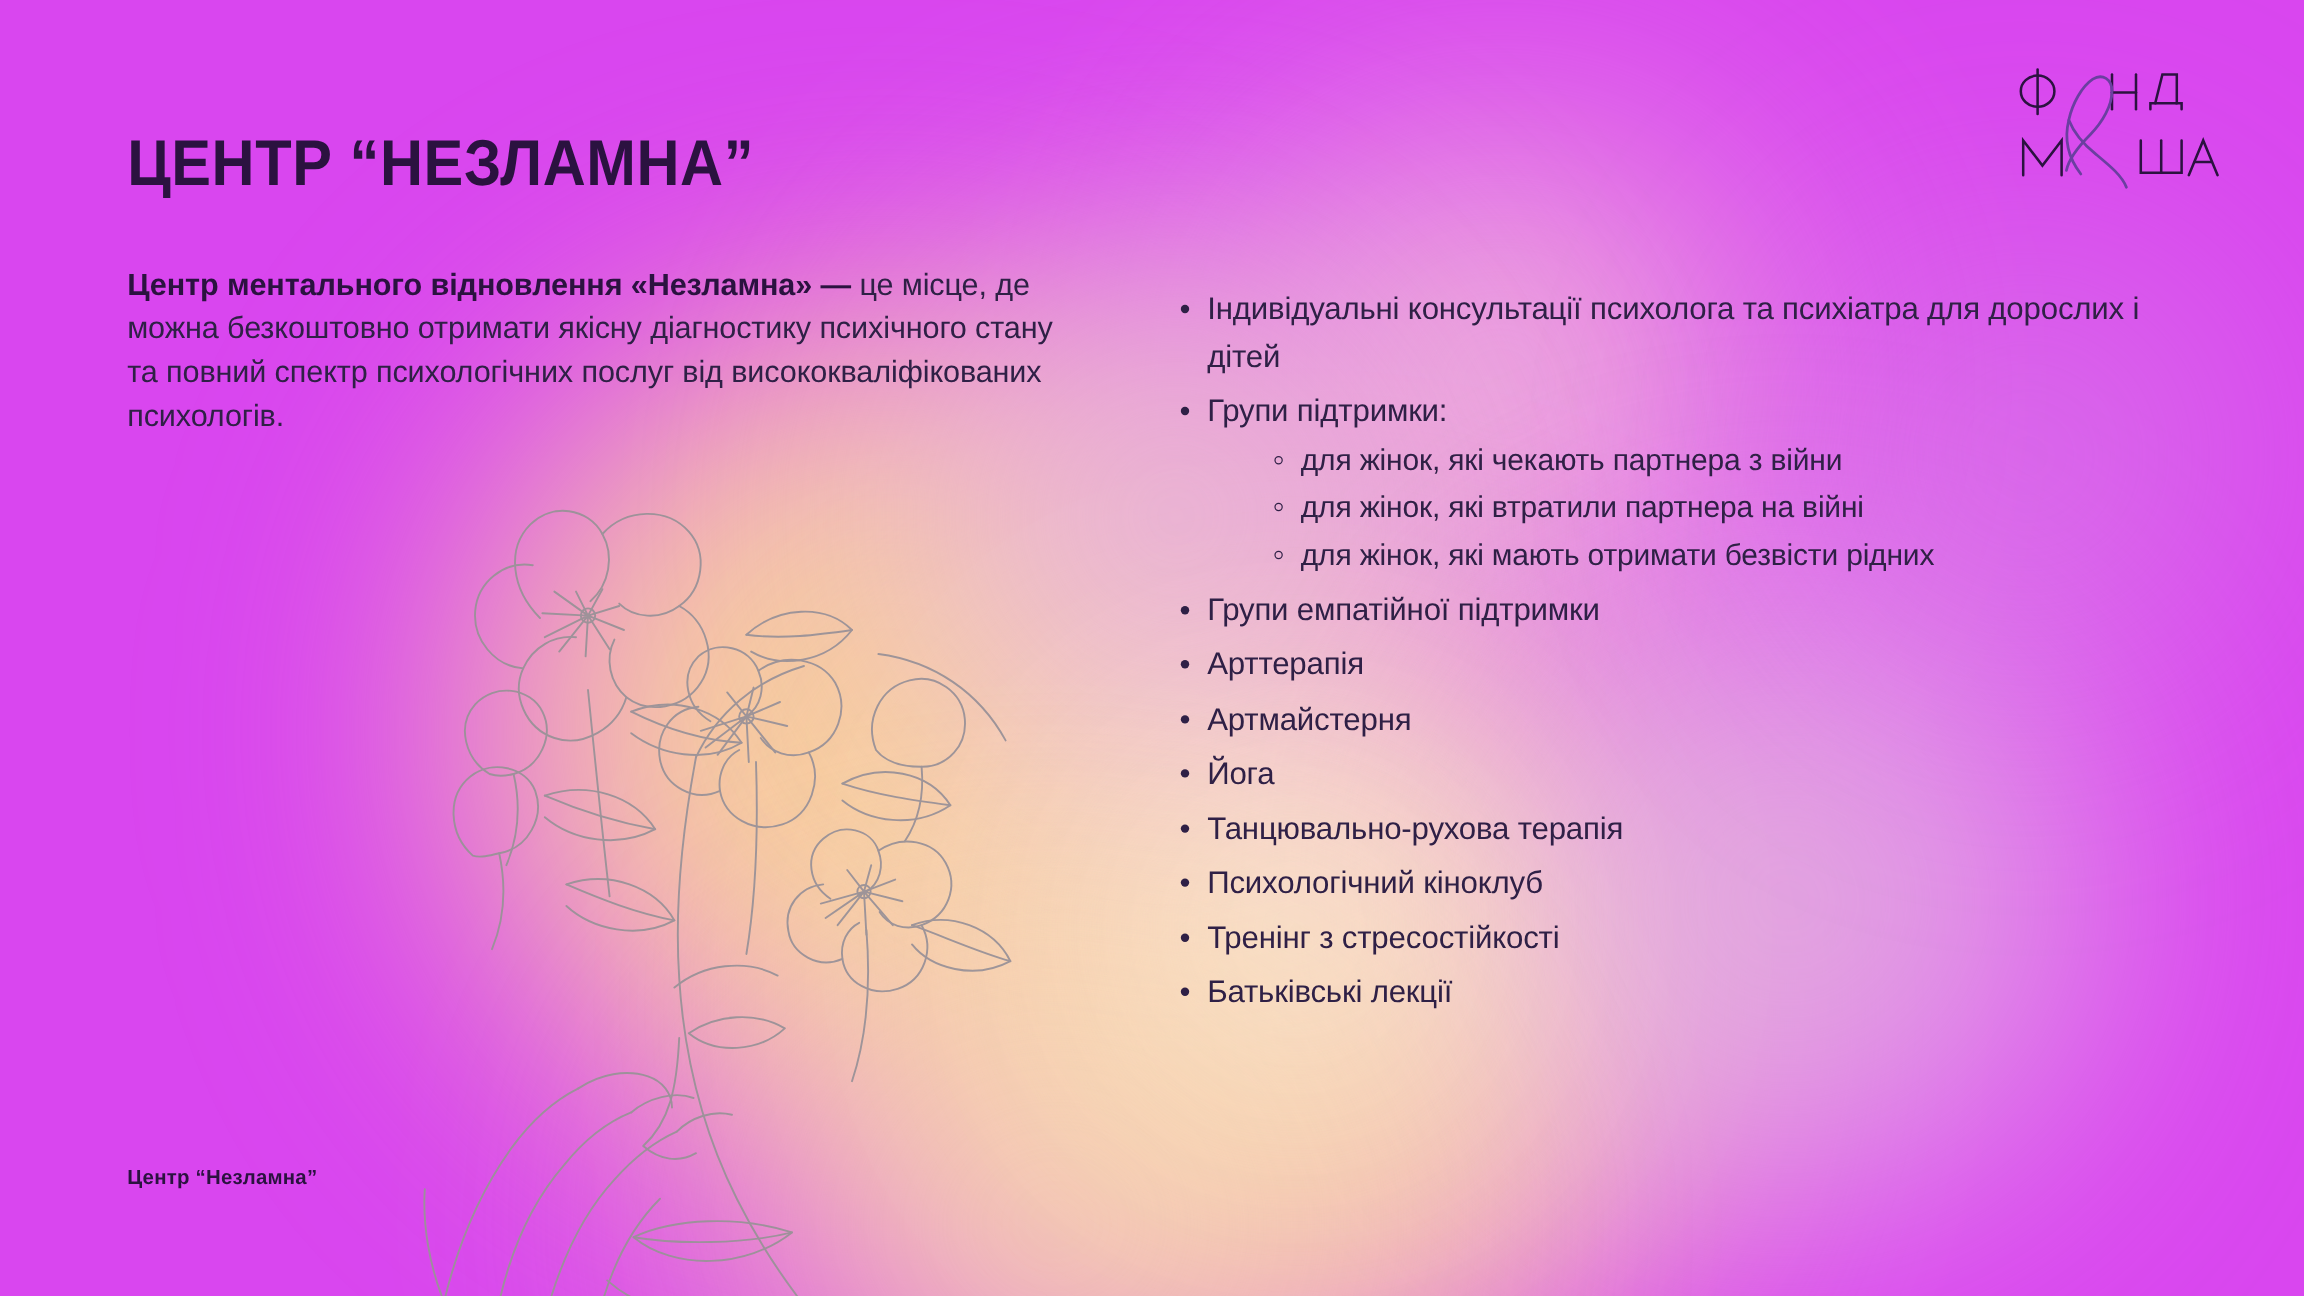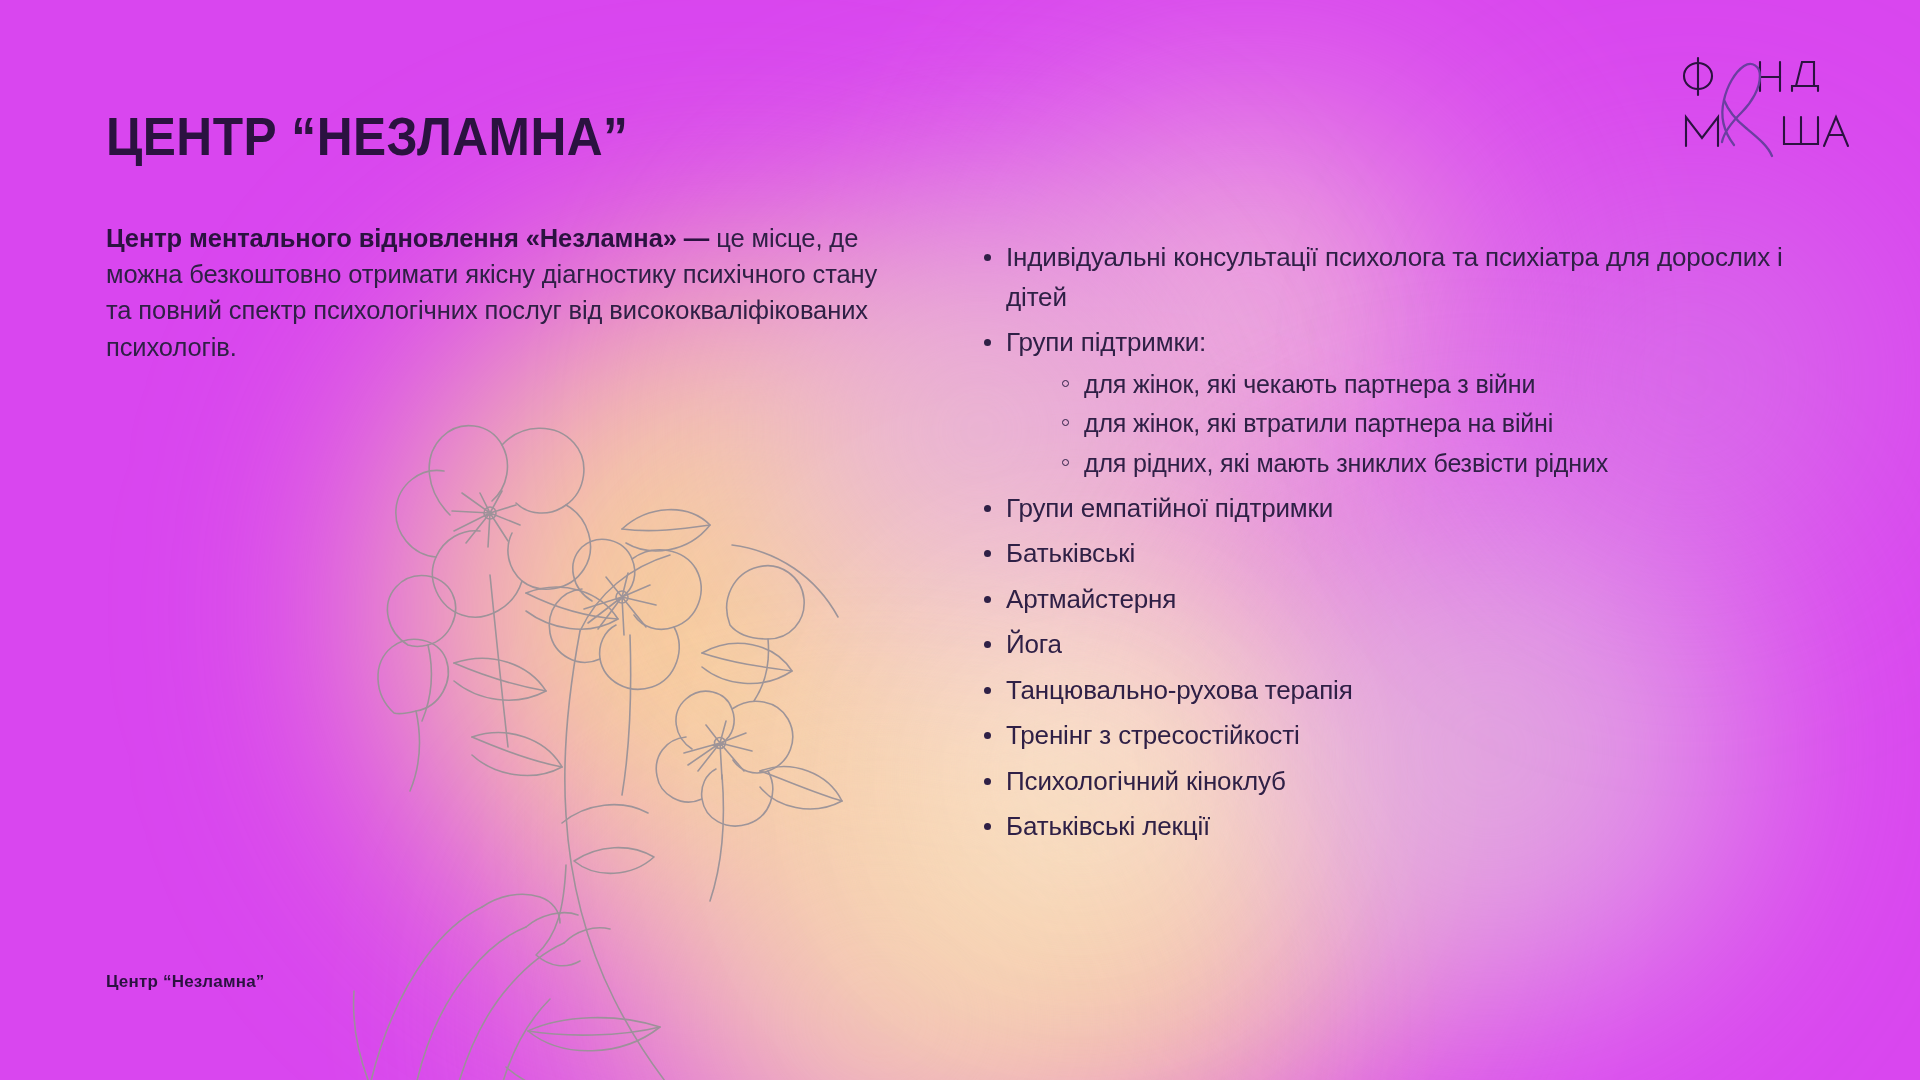--- a/index.html
+++ b/index.html
@@ -356,45 +356,45 @@
     <li>
       <span>Групи підтримки:</span>
       <ul class="sub-list">
         <li>
           <span>для жінок, які чекають партнера з війни</span>
         </li>
         <li>
           <span>для жінок, які втратили партнера на війні</span>
         </li>
         <li>
-          <span>для рідних, які мають зниклих безвісти рідних</span>
+          <span>для жінок, які мають отримати безвісти рідних</span>
         </li>
       </ul>
     </li>
     <li>
       <span>Групи емпатійної підтримки</span>
     </li>
     <li>
-      <span>Батьківські</span>
+      <span>Арттерапія</span>
     </li>
     <li>
       <span>Артмайстерня</span>
     </li>
     <li>
       <span>Йога</span>
     </li>
     <li>
       <span>Танцювально-рухова терапія</span>
     </li>
     <li>
+      <span>Психологічний кіноклуб</span>
+    </li>
+    <li>
       <span>Тренінг з стресостійкості</span>
     </li>
     <li>
-      <span>Психологічний кіноклуб</span>
-    </li>
-    <li>
       <span>Батьківські лекції</span>
     </li>
   </ul>
 
   <div class="footer-label">Центр “Незламна”</div>
 
 </div>
 
 </body></html>

